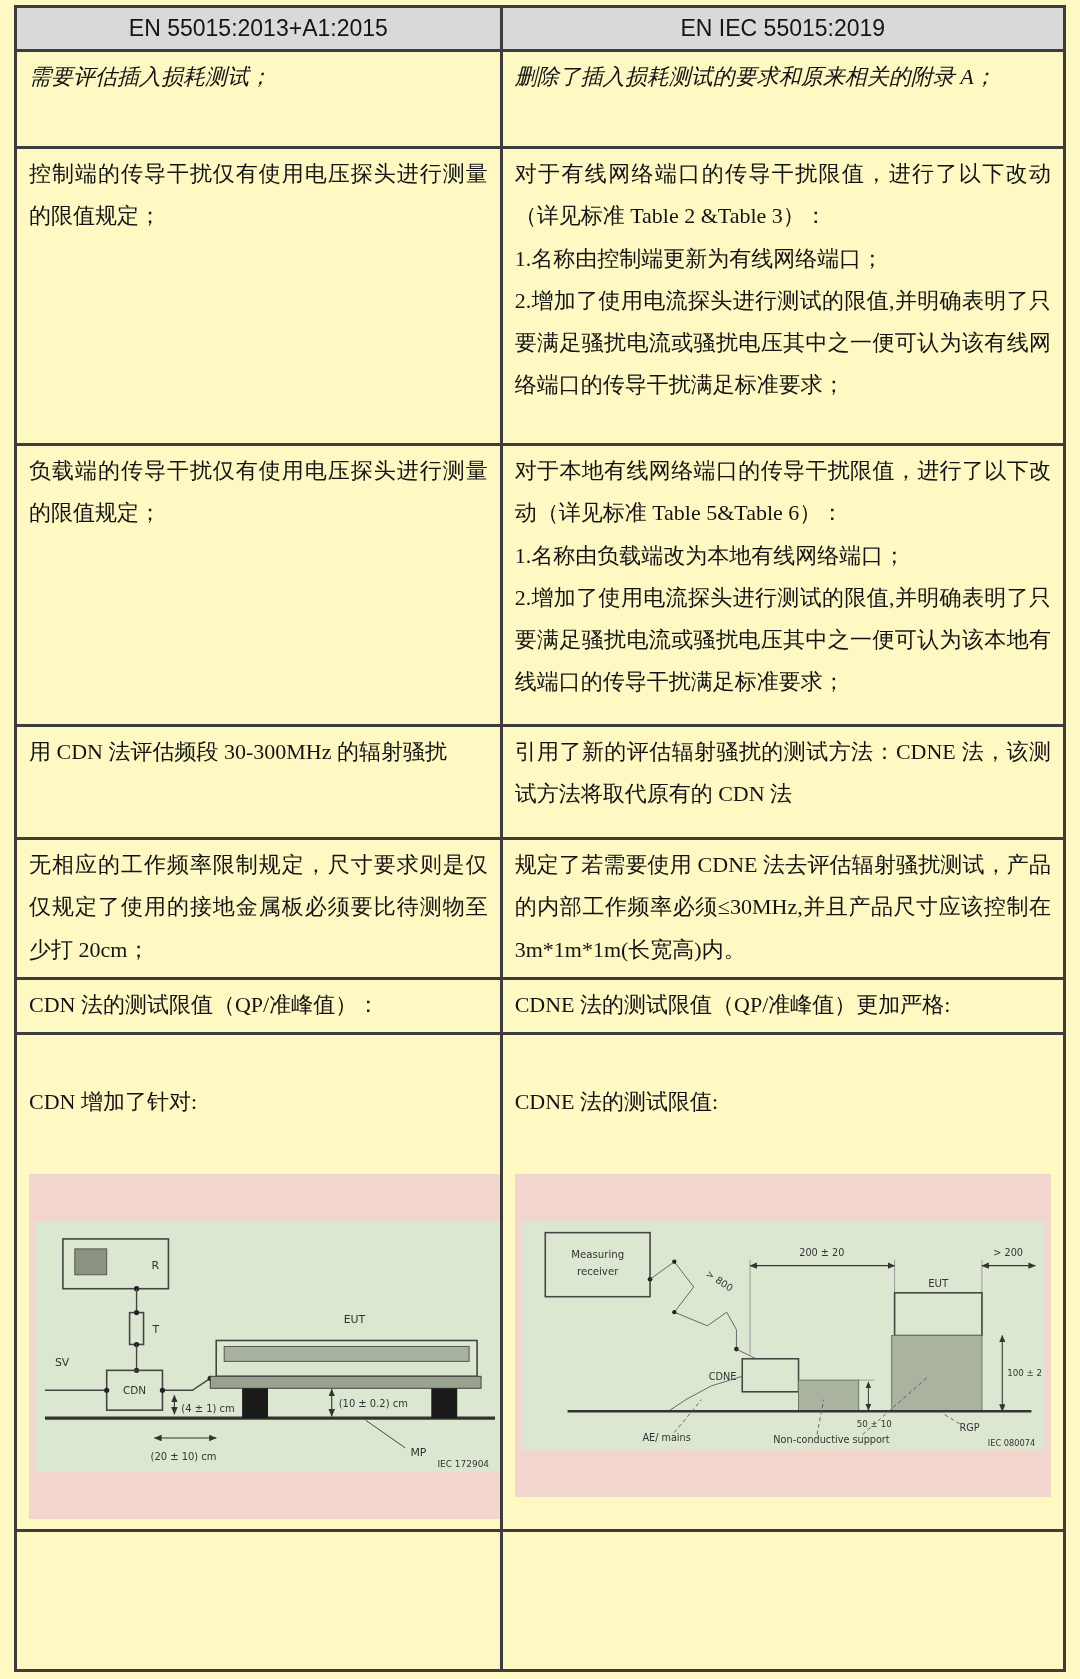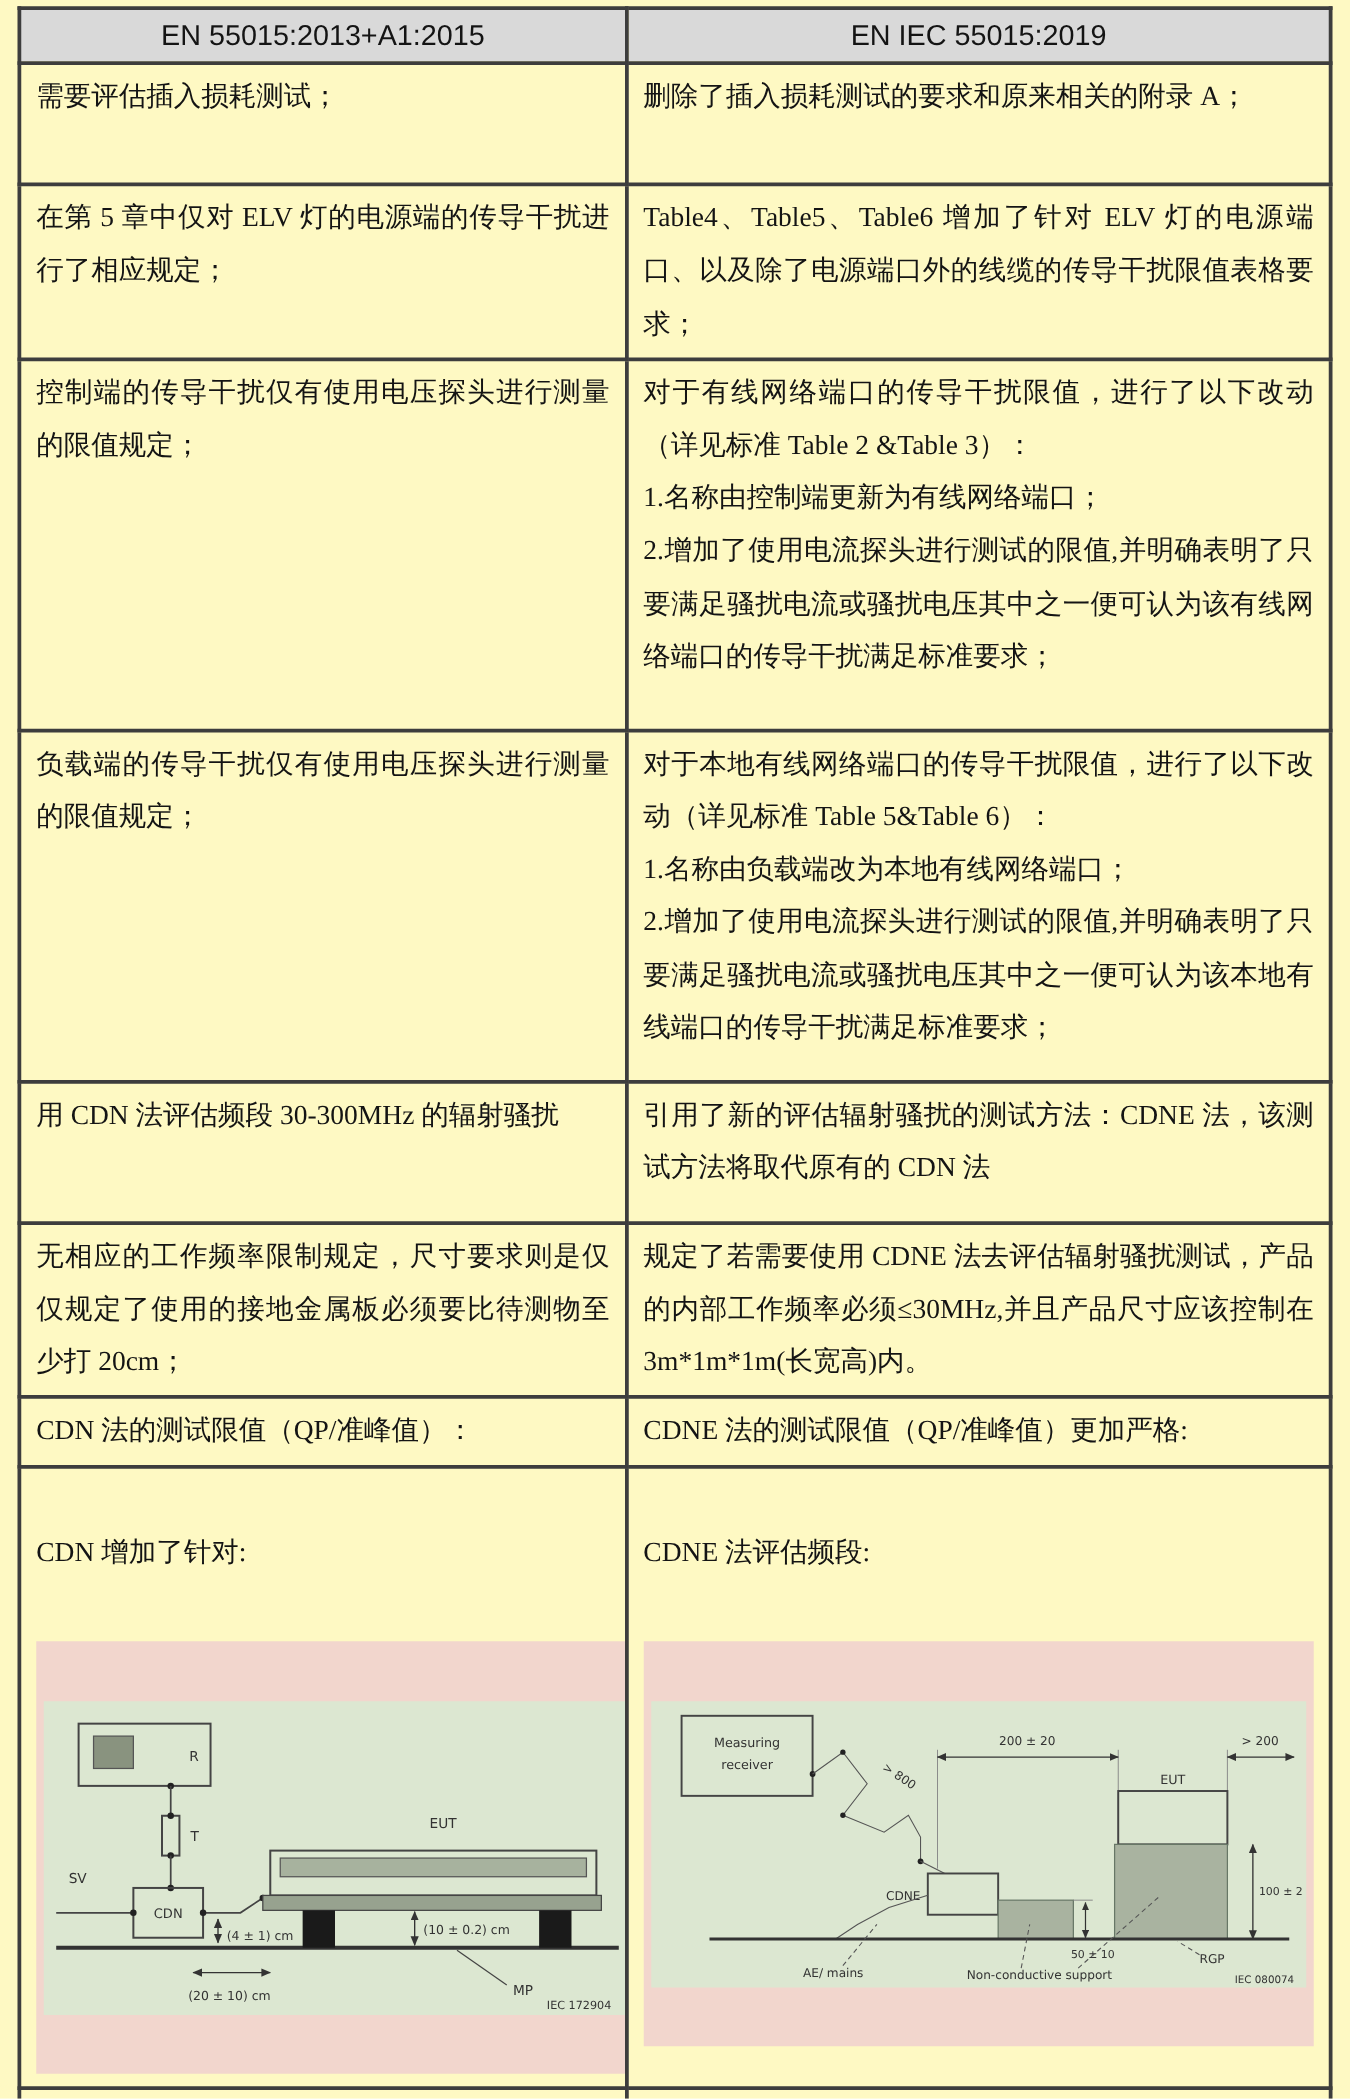--- a/index.html
+++ b/index.html
@@ -13,21 +13,21 @@
     border:3px solid #3d3d3d;vertical-align:top;
     padding:4px 12px 6px 12px;font-size:22px;line-height:1.92;
     text-align:justify;white-space:pre-line;overflow:hidden;
   }
   .cmp th{
     background:#d9d9d9;text-align:center;font-weight:normal;
     font-size:23px;line-height:1.35;padding:5px 4px;white-space:normal;
     font-family:"Liberation Sans","DejaVu Sans",sans-serif;height:30px;
   }
   col.c-left{width:46.3%;} col.c-right{width:53.7%;}
-  tr.r0 td{height:84px;} tr.r1 td{height:124px;} tr.r2 td{height:284px;}
+  tr.r0 td{height:84px;font-style:italic;} tr.r1 td{height:124px;} tr.r2 td{height:284px;}
   tr.r3 td{height:268px;} tr.r4 td{height:100px;font-family:Liberation Serif, serif;} tr.r5 td{height:120px;}
   tr.r6 td{height:34px;}  tr.r7 td{height:300px;}
   .cellText{white-space:pre-line;}
   .fig{
     display:inline-block;background:#f2d6cd;padding:5px 6px;margin:8px 0 4px 0;text-decoration:underline;
   }
   .fig svg{display:block;background:#dce7d1;}
   .dg text{font-family:"DejaVu Sans","Liberation Sans",sans-serif;fill:#333;}
   .dg .box{fill:none;stroke:#444;stroke-width:1.6;}
   .dg .ln{fill:none;stroke:#444;stroke-width:1.4;}
@@ -46,24 +46,20 @@
         <col class="c-right">
       </colgroup>
   <tbody>
         <tr>
     <th>EN 55015:2013+A1:2015</th>
     <th>EN IEC 55015:2019</th>
   </tr>
   <tr class="r0">
     <td>需要评估插入损耗测试；</td>
     <td>删除了插入损耗测试的要求和原来相关的附录 A；</td>
-  </tr>
-  <tr class="r1">
-    <td>在第 5 章中仅对 ELV 灯的电源端的传导干扰进行了相应规定；</td>
-    <td>Table4、Table5、Table6 增加了针对 ELV 灯的电源端口、以及除了电源端口外的线缆的传导干扰限值表格要求；</td>
   </tr>
   <tr class="r2">
     <td>控制端的传导干扰仅有使用电压探头进行测量的限值规定；</td>
     <td>对于有线网络端口的传导干扰限值，进行了以下改动（详见标准 Table 2 &amp;Table 3）：
 1.名称由控制端更新为有线网络端口；
 2.增加了使用电流探头进行测试的限值,并明确表明了只要满足骚扰电流或骚扰电压其中之一便可认为该有线网络端口的传导干扰满足标准要求；</td>
   </tr>
   <tr class="r3">
     <td>负载端的传导干扰仅有使用电压探头进行测量的限值规定；</td>
     <td>对于本地有线网络端口的传导干扰限值，进行了以下改动（详见标准 Table 5&amp;Table 6）：
@@ -125,21 +121,21 @@
           <text x="305" y="187" font-size="10">(10 ± 0.2) cm</text>
           <line x1="120" y1="218" x2="182" y2="218" stroke="#333" stroke-width="1.1" marker-start="url(#arwL)" marker-end="url(#arwL)"></line>
           <text x="116" y="240" font-size="10">(20 ± 10) cm</text>
           <line x1="332" y1="200" x2="372" y2="228" stroke="#444" stroke-width="1"></line>
           <text x="377" y="236" font-size="11">MP</text>
           <text x="456" y="247" font-size="9" text-anchor="end" fill="#667">IEC  172904</text>
         </svg>
       </div>
     </td>
     <td>
-      <div class="cellText">CDNE 法评估频段:</div>
+      <div class="cellText">CDNE 法的测试限值:</div>
       <div class="fig">
         <svg class="dg" viewBox="0 0 540 236" width="524">
           <defs>
             <marker id="arwR" markerWidth="8" markerHeight="8" refX="6.5" refY="3" orient="auto-start-reverse">
               <path d="M0,0L7,3L0,6z" fill="#333"></path>
             </marker>
           </defs>
           <rect x="25" y="12" width="108" height="66" class="box"></rect>
           <text x="79" y="38" font-size="10.5" text-anchor="middle">Measuring</text>
           <text x="79" y="56" font-size="10.5" text-anchor="middle">receiver</text>

